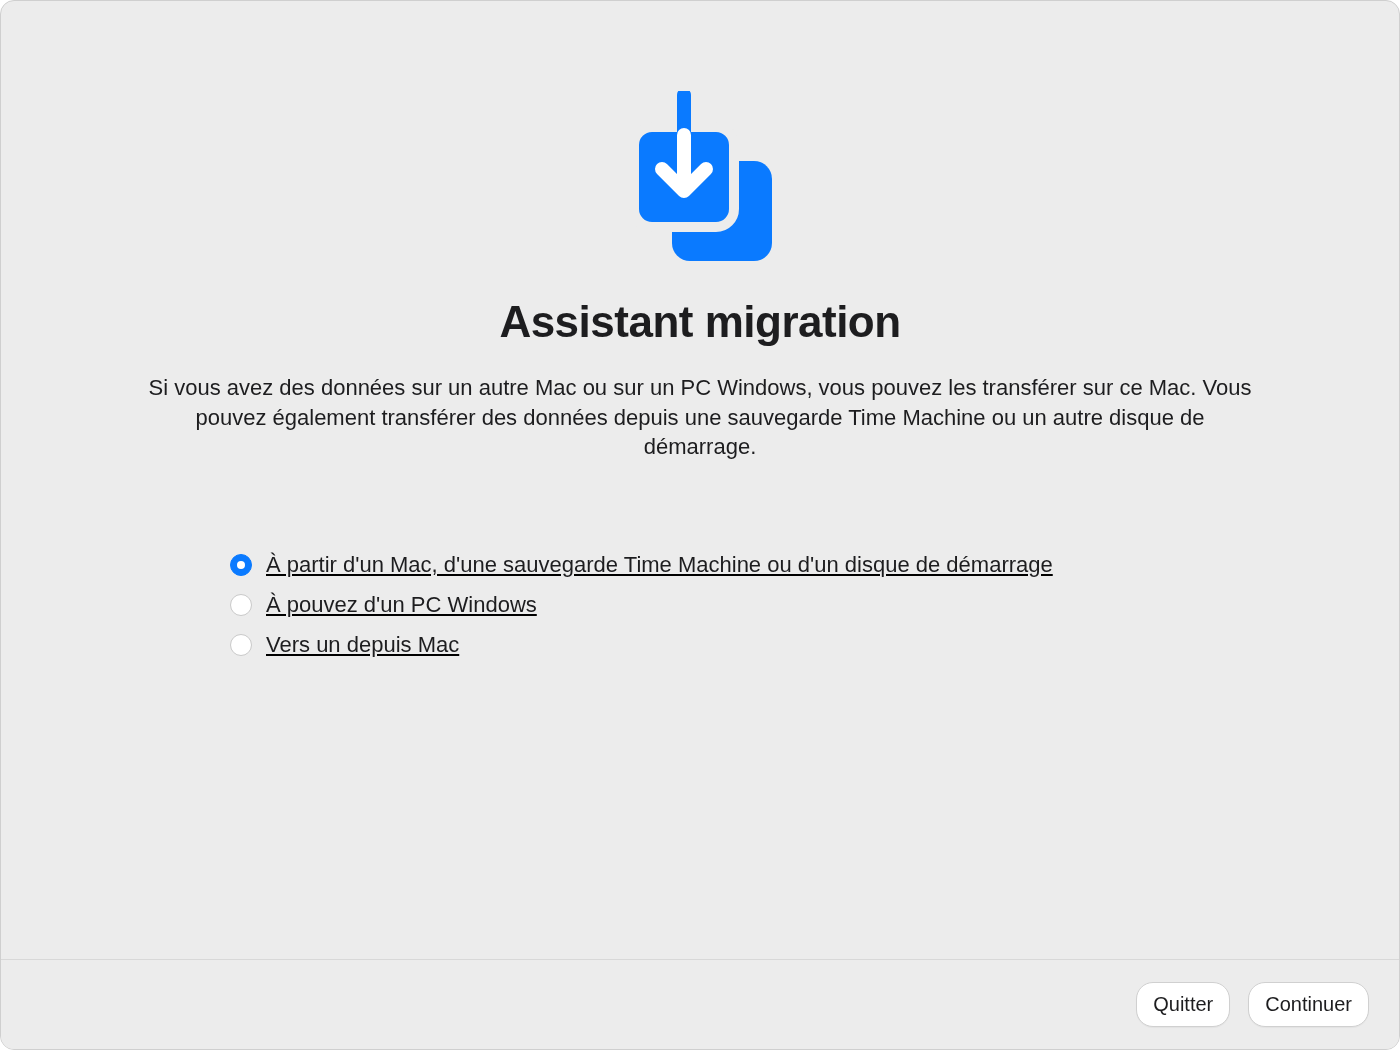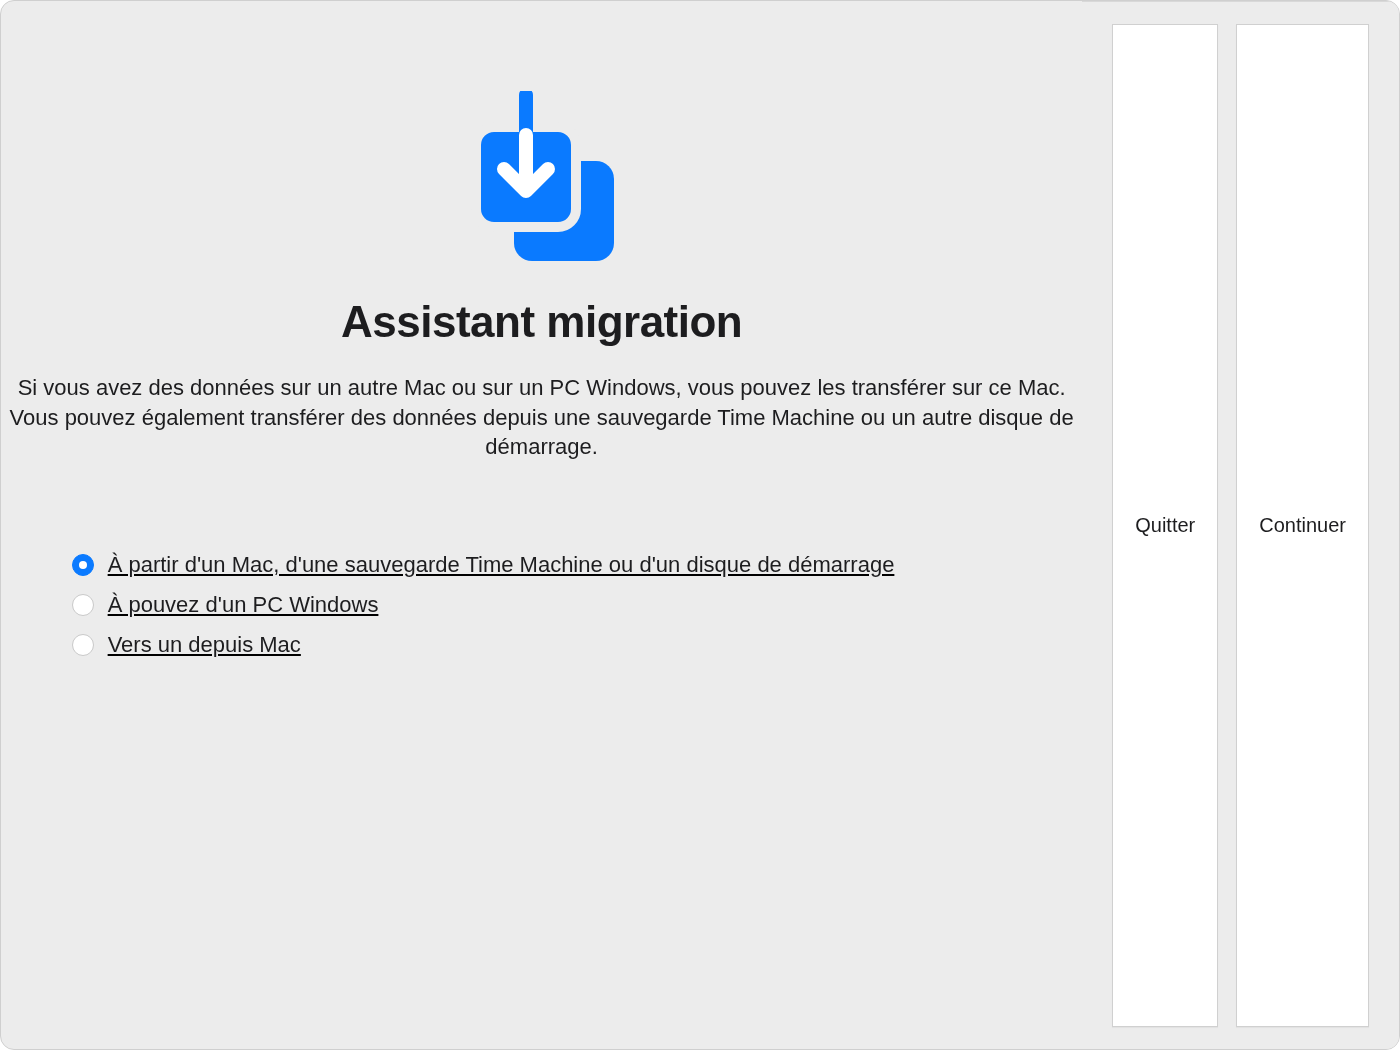--- a/index.html
+++ b/index.html
@@ -11,21 +11,21 @@
     align-items: stretch;
     justify-content: stretch;
   }
   .window {
     width: 100%;
     height: 100%;
     background: #ececec;
     border: 1px solid #cfcfcf;
     border-radius: 14px;
     display: flex;
-    flex-direction: row;
+    flex-direction: column;
     overflow: hidden;
   }
   .content {
     flex: 1 1 auto;
     display: flex;
     flex-direction: column;
     align-items: center;
     padding-top: 90px;
   }
   .hero-icon {
@@ -99,22 +99,22 @@
     border-top: 1px solid #d8d8d8;
     padding: 22px 30px;
     display: flex;
     justify-content: flex-end;
     gap: 18px;
     background: #ececec;
   }
   .btn {
     background: #ffffff;
     border: 1px solid #d0d0d0;
-    border-radius: 0;
-    padding: 10px 22px;
+    border-radius: 17px;
+    padding: 10px 16px;
     font-size: 20px;
     color: #1d1d1f;
     box-shadow: 0 1px 1px rgba(0,0,0,0.04);
     cursor: pointer;
   }
 </style>
 </head>
 <body>
 
 <div class="window">

